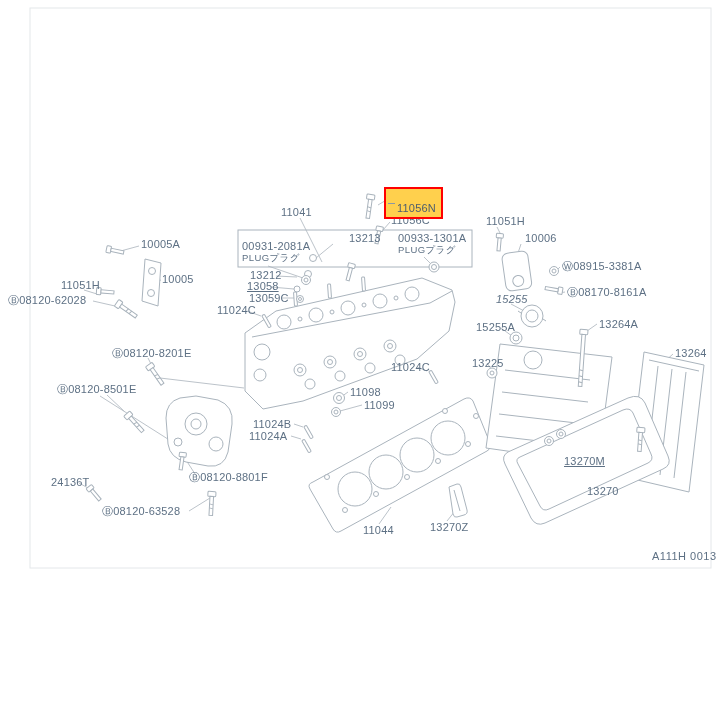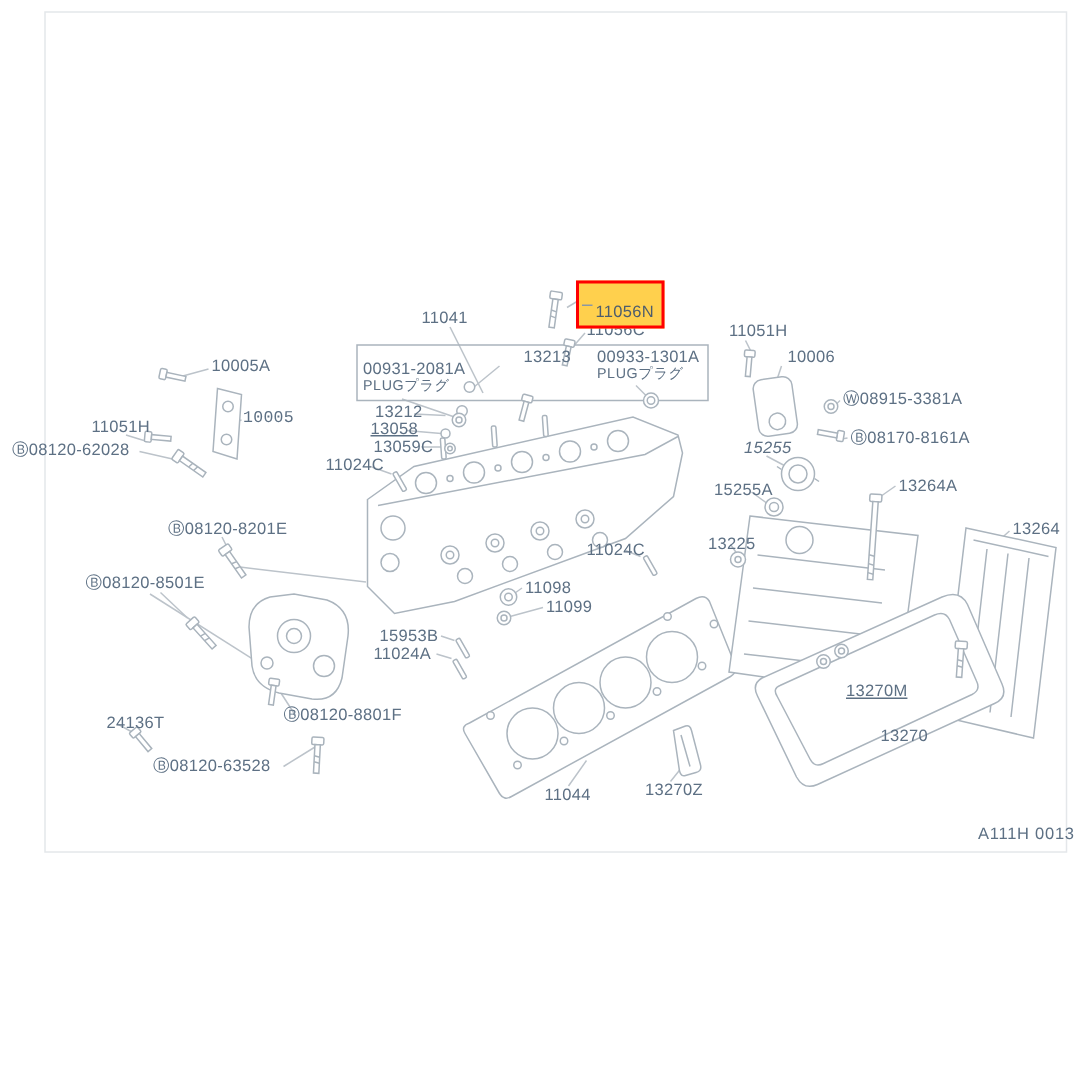--- a/index.html
+++ b/index.html
@@ -263,42 +263,42 @@
       <div class="label highlighted" style="left: 384px; top: 187px;">11056N</div>
       <div class="label" style="left: 391px; top: 215px;">11056C</div>
       <div class="label" style="left: 325px; top: 233px; margin-left: 24px;">13213</div>
       <div class="label" style="left: 242px; top: 241px;">00931-2081A</div>
       <div class="label small" style="left: 242px; top: 253px;">PLUGプラグ</div>
       <div class="label" style="left: 398px; top: 233px;">00933-1301A</div>
       <div class="label small" style="left: 398px; top: 245px;">PLUGプラグ</div>
       <div class="label" style="left: 486px; top: 216px;">11051H</div>
       <div class="label" style="left: 511px; top: 233px; margin-left: 14px;">10006</div>
       <div class="label" style="left: 141px; top: 239px;">10005A</div>
-      <div class="label" style="left: 162px; top: 274px; font-family: Liberation Mono, monospace;">10005</div>
+      <div class="label" style="left: 162px; top: 274px;">10005</div>
       <div class="label" style="left: 61px; top: 280px;">11051H</div>
       <div class="label" style="left: 8px; top: 295px;">Ⓑ08120-62028</div>
       <div class="label" style="left: 250px; top: 270px;">13212</div>
       <div class="label" style="left: 247px; top: 281px; text-decoration: underline;">13058</div>
       <div class="label" style="left: 249px; top: 293px;">13059C</div>
       <div class="label" style="left: 217px; top: 305px;">11024C</div>
       <div class="label" style="left: 562px; top: 261px;">Ⓦ08915-3381A</div>
       <div class="label" style="left: 567px; top: 287px;">Ⓑ08170-8161A</div>
       <div class="label" style="left: 496px; top: 294px; font-style: italic;">15255</div>
       <div class="label" style="left: 476px; top: 322px;">15255A</div>
       <div class="label" style="left: 599px; top: 319px;">13264A</div>
       <div class="label" style="left: 675px; top: 348px;">13264</div>
       <div class="label" style="left: 112px; top: 348px;">Ⓑ08120-8201E</div>
       <div class="label" style="left: 57px; top: 384px;">Ⓑ08120-8501E</div>
       <div class="label" style="left: 472px; top: 358px;">13225</div>
       <div class="label" style="left: 391px; top: 362px;">11024C</div>
       <div class="label" style="left: 350px; top: 387px;">11098</div>
       <div class="label" style="left: 364px; top: 400px; text-align: center;">11099</div>
-      <div class="label" style="left: 253px; top: 419px;">15953B</div>
+      <div class="label" style="left: 253px; top: 419px;">11024B</div>
       <div class="label" style="left: 249px; top: 431px;">11024A</div>
-      <div class="label" style="left: 51px; top: 477px; margin-left: 20px;">24136T</div>
+      <div class="label" style="left: 51px; top: 477px;">24136T</div>
       <div class="label" style="left: 189px; top: 472px;">Ⓑ08120-8801F</div>
       <div class="label" style="left: 102px; top: 506px;">Ⓑ08120-63528</div>
       <div class="label" style="left: 363px; top: 525px;">11044</div>
       <div class="label" style="left: 430px; top: 522px; text-align: center;">13270Z</div>
       <div class="label" style="left: 564px; top: 456px; text-decoration: underline;">13270M</div>
       <div class="label" style="left: 587px; top: 486px;">13270</div>
     </div>
 
   <div class="diagram-code">A111H 0013</div>
 

